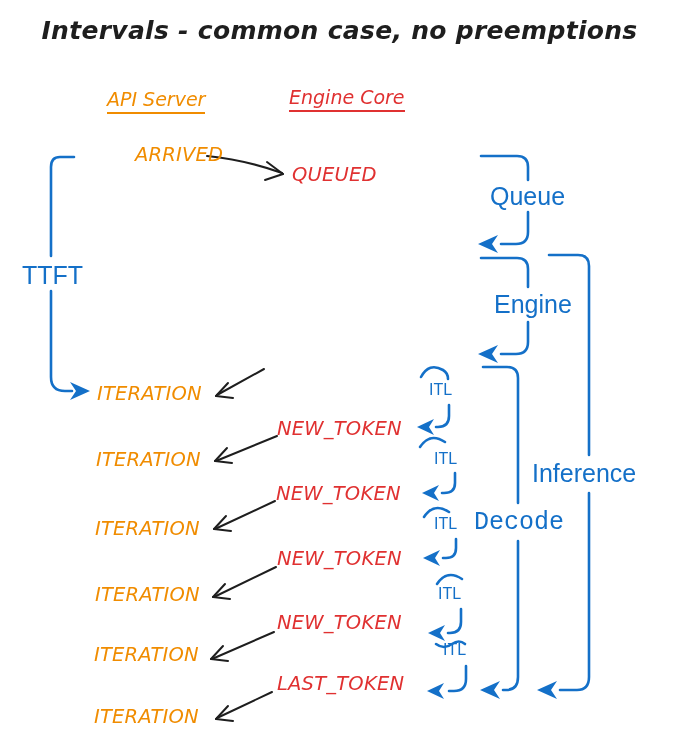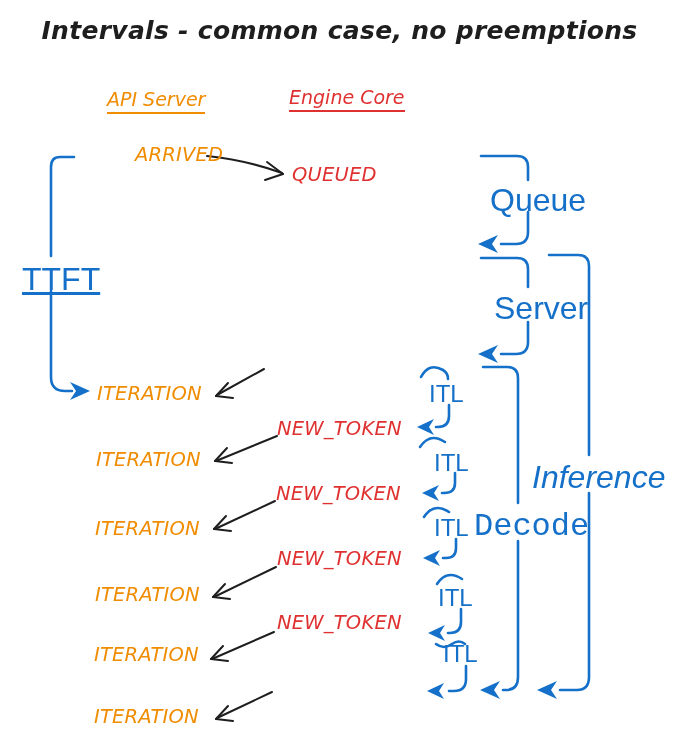--- a/index.html
+++ b/index.html
@@ -14,23 +14,23 @@
     left:0; top:16px; width:679px; text-align:center;
     font-size:25px; font-weight:700; font-style:italic; color:#1e1e1e;
     letter-spacing:0.3px;
   }
   .orange { color:#f08c00; }
   .red    { color:#e03131; }
   .hdr { font-style:italic; font-size:19px; font-weight:500;
          border-bottom:2px solid currentColor; padding-bottom:1px; }
   .blue-label {
     color:#1470c8; font-family:"Liberation Sans", sans-serif;
-    font-size:32px; line-height:1.1;
+    font-size:25px; line-height:1.1;
   }
-  .itl { font-size:24px; }
+  .itl { font-size:16px; }
 </style>
 </head>
 <body>
 
 <div class="canvas">
 
   <svg class="lines" width="679" height="750" viewBox="0 0 679 750">
 
     <g stroke="#1470c8" stroke-width="2.6" fill="none" stroke-linecap="round">
       <path d="M74,157 L60,157 Q51,157 51,167 L51,256"></path>
@@ -138,26 +138,27 @@
 
   <div class="lbl hw red" style="left:276px; top:482px;">NEW_TOKEN</div>
   <div class="lbl hw orange" style="left:95px; top:517px;">ITERATION</div>
 
   <div class="lbl hw red" style="left:277px; top:547px;">NEW_TOKEN</div>
   <div class="lbl hw orange" style="left:95px; top:583px;">ITERATION</div>
 
   <div class="lbl hw red" style="left:277px; top:611px;">NEW_TOKEN</div>
   <div class="lbl hw orange" style="left:94px; top:643px;">ITERATION</div>
 
+  <div class="lbl hw red" style="left:277px; top:672px;">LAST_TOKEN</div>
   <div class="lbl hw orange" style="left:94px; top:705px;">ITERATION</div>
 
-  <div class="lbl blue-label" style="left:22px; top:262px;text-decoration:underline;">TTFT</div>
+  <div class="lbl blue-label" style="left:22px; top:262px;">TTFT</div>
   <div class="lbl blue-label" style="left:490px; top:183px;">Queue</div>
-  <div class="lbl blue-label" style="left:494px; top:291px;">Server</div>
-  <div class="lbl blue-label" style="left:532px; top:460px;font-style:italic;">Inference</div>
+  <div class="lbl blue-label" style="left:494px; top:291px;">Engine</div>
+  <div class="lbl blue-label" style="left:532px; top:460px;">Inference</div>
   <div class="lbl blue-label" style="left:474px; top:509px;font-family:Liberation Mono, monospace;">Decode</div>
 
   <div class="lbl blue-label itl" style="left:429px; top:381px;">ITL</div>
   <div class="lbl blue-label itl" style="left:434px; top:450px;">ITL</div>
   <div class="lbl blue-label itl" style="left:434px; top:515px;">ITL</div>
   <div class="lbl blue-label itl" style="left:438px; top:585px;">ITL</div>
   <div class="lbl blue-label itl" style="left:443px; top:641px;">ITL</div>
 
 </div>
 

